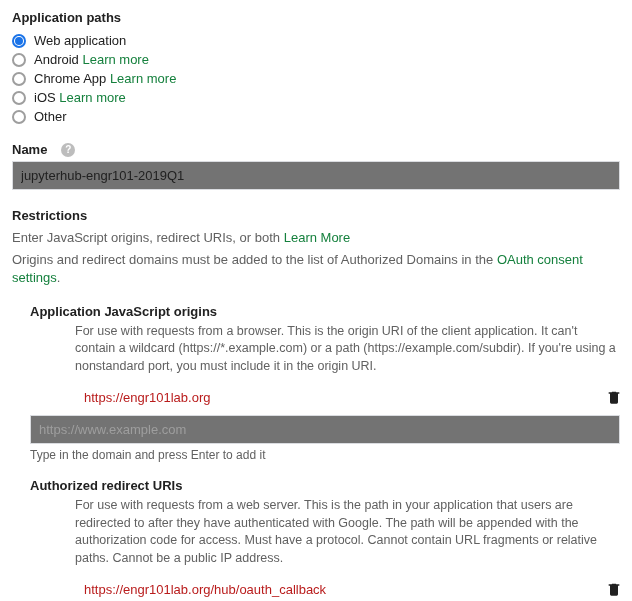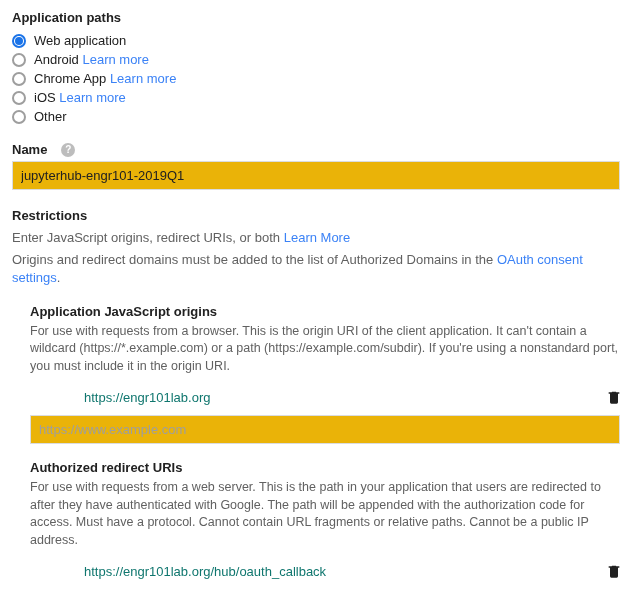--- a/index.html
+++ b/index.html
@@ -39,21 +39,21 @@
     content: "";
     position: absolute;
     width: 8px;
     height: 8px;
     background: #1a73e8;
     border-radius: 50%;
     top: 1px;
     left: 1px;
   }
   .link {
-    color: #3b82f6;
+    color: #15803d;
     cursor: pointer;
   }
   .name-row {
     display: flex;
     align-items: center;
     gap: 14px;
     margin-bottom: 4px;
   }
   .help-icon {
     width: 14px;
@@ -67,44 +67,45 @@
     justify-content: center;
     font-weight: 700;
   }
   .text-input {
     width: 100%;
     border: 1px solid #dadce0;
     padding: 6px 8px;
     font-size: 13px;
     color: #212121;
     outline: none;
-    background: #eab308;
+    background: #737373;
   }
   .text-input::placeholder { color: #9e9e9e; }
   .desc {
     color: #616161;
     font-size: 13px;
     line-height: 1.4;
     margin-bottom: 4px;
   }
   .sub-block { margin-left: 18px; margin-top: 16px; }
   .sub-heading { font-weight: 700; font-size: 13px; margin-bottom: 4px; }
   .sub-desc {
     color: #616161;
     font-size: 12.5px;
     line-height: 1.4;
     margin-bottom: 14px;
+    margin-left: 45px;
   }
   .uri-entry {
     display: flex;
     align-items: center;
     padding-left: 54px;
     margin-bottom: 10px;
     font-size: 13px;
-    color: #0f766e;
+    color: #b91c1c;
   }
   .uri-text { flex: 1; }
   .trash-icon {
     width: 14px;
     cursor: pointer;
     flex-shrink: 0;
   }
   .trash-icon svg { display: block; }
   .hint {
     color: #616161;
@@ -171,20 +172,21 @@
   <div class="sub-desc">For use with requests from a browser. This is the origin URI of the client application. It can't contain a wildcard (https://*.example.com) or a path (https://example.com/subdir). If you're using a nonstandard port, you must include it in the origin URI.</div>
   <div class="uri-entry">
     <span class="uri-text">https://engr101lab.org</span>
     <span class="trash-icon">
       <svg viewBox="0 0 24 24" width="16" height="16" fill="#212121">
           <path d="M6 7h12v13a2 2 0 0 1-2 2H8a2 2 0 0 1-2-2V7zm3-3h6l1 2H8l1-2zM4 5h16v2H4V5z"></path>
         </svg>
     </span>
   </div>
   <input class="text-input" type="text" placeholder="https://www.example.com" style="">
+  <div class="hint">Type in the domain and press Enter to add it</div>
 </div>
 
 
 <div class="sub-block">
   <div class="sub-heading">Authorized redirect URIs</div>
   <div class="sub-desc">For use with requests from a web server. This is the path in your application that users are redirected to after they have authenticated with Google. The path will be appended with the authorization code for access. Must have a protocol. Cannot contain URL fragments or relative paths. Cannot be a public IP address.</div>
   <div class="uri-entry">
     <span class="uri-text">https://engr101lab.org/hub/oauth_callback</span>
     <span class="trash-icon">
       <svg viewBox="0 0 24 24" width="16" height="16" fill="#212121">

